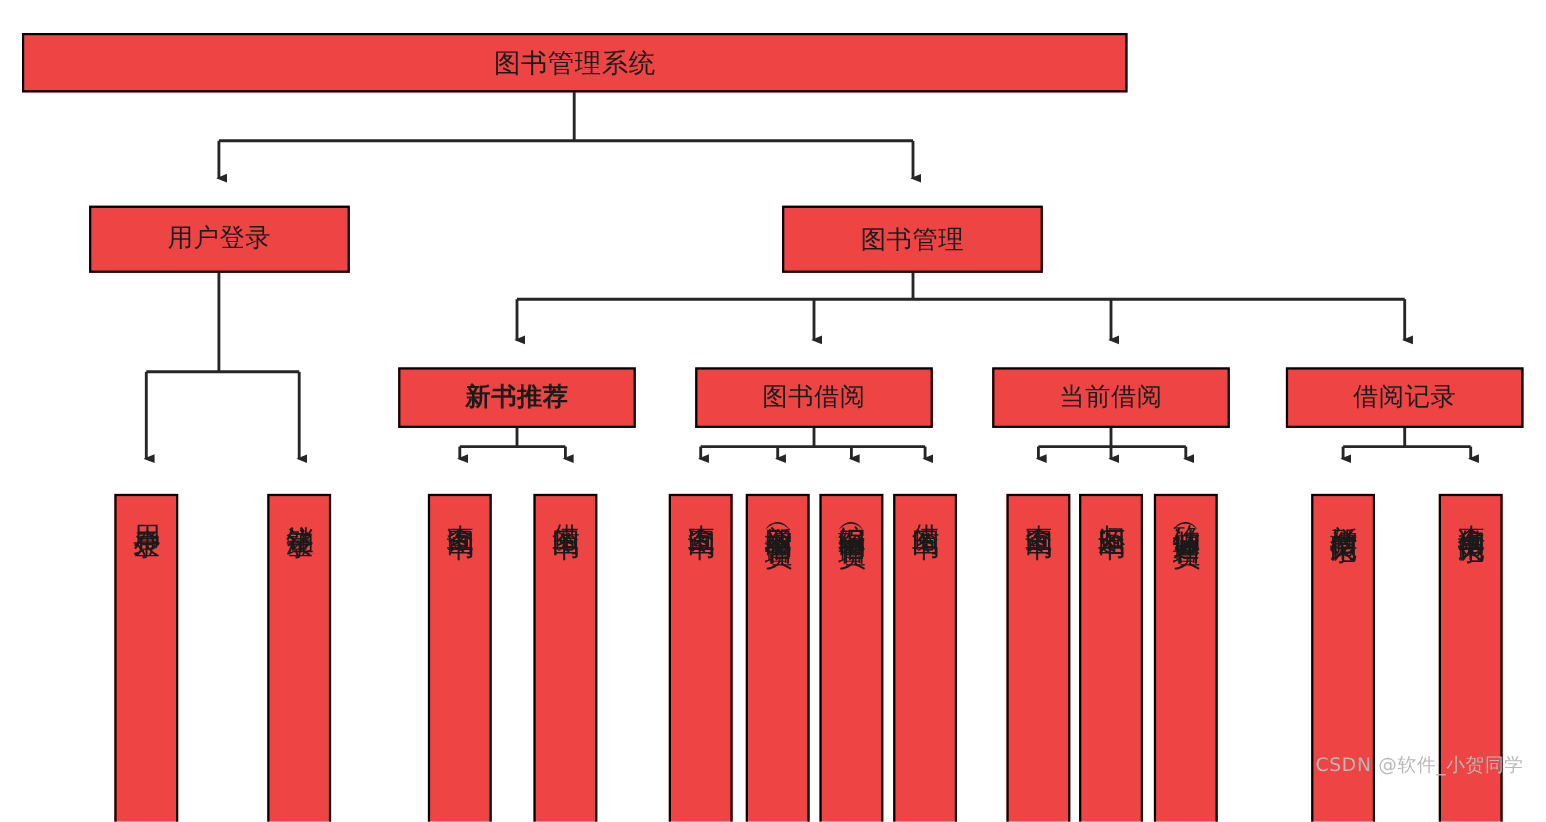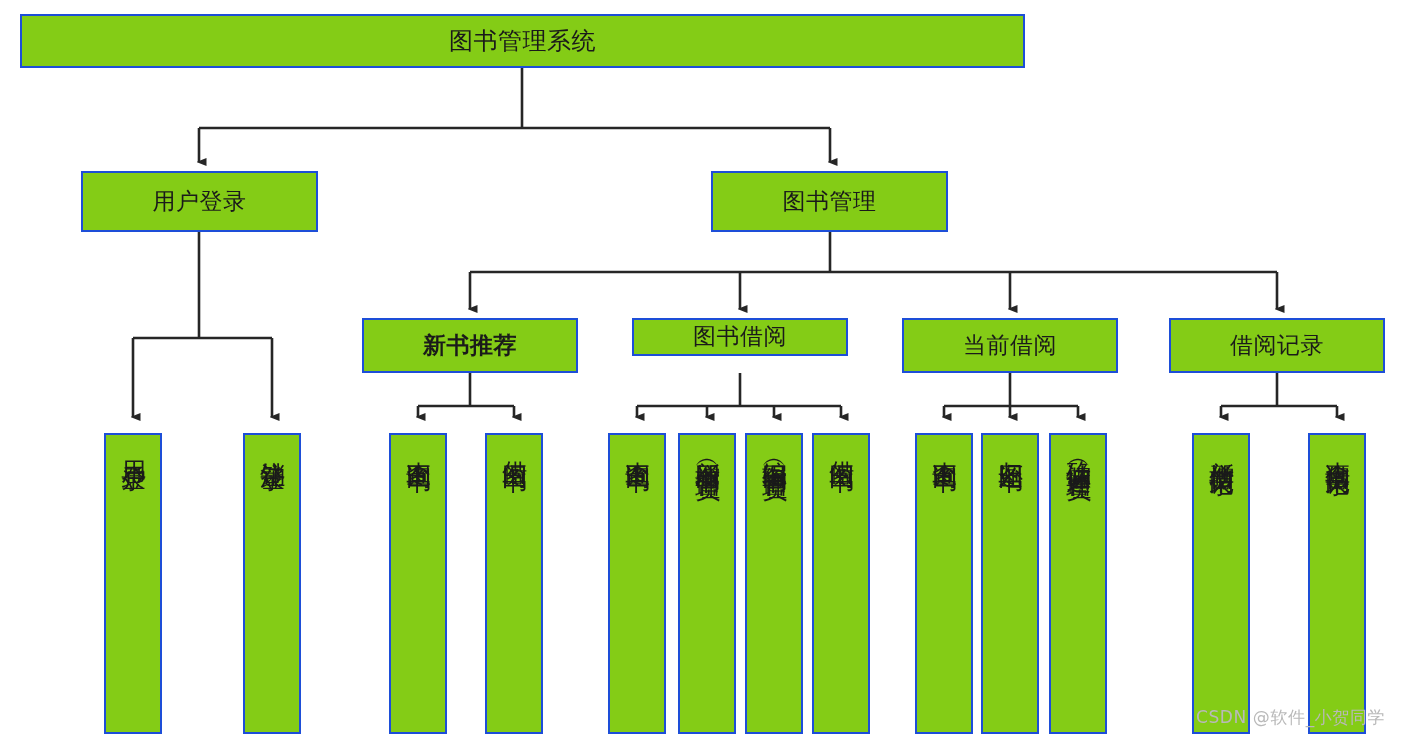--- a/index.html
+++ b/index.html
@@ -21,26 +21,27 @@
     position: absolute;
     left: 0;
     top: 0;
     width: 1405px;
     height: 747px;
     pointer-events: none;
   }
   .node {
     position: absolute;
     box-sizing: border-box;
-    border: 2px solid #1d4ed8;
-    background: #84cc16;
+    border: 2px solid #000000;
+    background: #ef4444;
     display: flex;
     align-items: center;
     justify-content: center;
     color: #1a1a1a;
+    margin-top: 16px;
   }
   .node .label {
     display: block;
     text-align: center;
     line-height: 1.28;
     letter-spacing: 0.5px;
   }
   .node.h .label {
     writing-mode: horizontal-tb;
     font-size: 23px;
@@ -132,21 +133,21 @@
   </div>
 
   <div class="node h" style="left:711px; top:171px; width:237px; height:61px;font-family:Liberation Serif, serif;">
     <span class="label">图书管理</span>
   </div>
 
   <div class="node h" style="left:362px; top:318px; width:216px; height:55px;font-weight:bold;">
     <span class="label">新书推荐</span>
   </div>
 
-  <div class="node h" style="left:632px; top:318px; width:216px; height:38px;align-items:center;">
+  <div class="node h" style="left:632px; top:318px; width:216px; height:55px;align-items:center;">
     <span class="label">图书借阅</span>
   </div>
 
   <div class="node h" style="left:902px; top:318px; width:216px; height:55px;">
     <span class="label">当前借阅</span>
   </div>
 
   <div class="node h" style="left:1169px; top:318px; width:216px; height:55px;">
     <span class="label">借阅记录</span>
   </div>
@@ -188,15 +189,15 @@
     <span class="label">确认归还（管理员）</span>
   </div>
 
   <div class="node v" style="left:1192px; top:433px; width:58px; height:301px;">
     <span class="label">新增借阅记录</span>
   </div>
   <div class="node v" style="left:1308px; top:433px; width:58px; height:301px;">
     <span class="label">查询借阅记录</span>
   </div>
 
-  <div class="watermark" style="left:1196px; top:684px;margin-top:22px;">CSDN @软件_小贺同学</div>
+  <div class="watermark" style="left:1196px; top:684px;">CSDN @软件_小贺同学</div>
 
 </div>
 
 </body></html>

